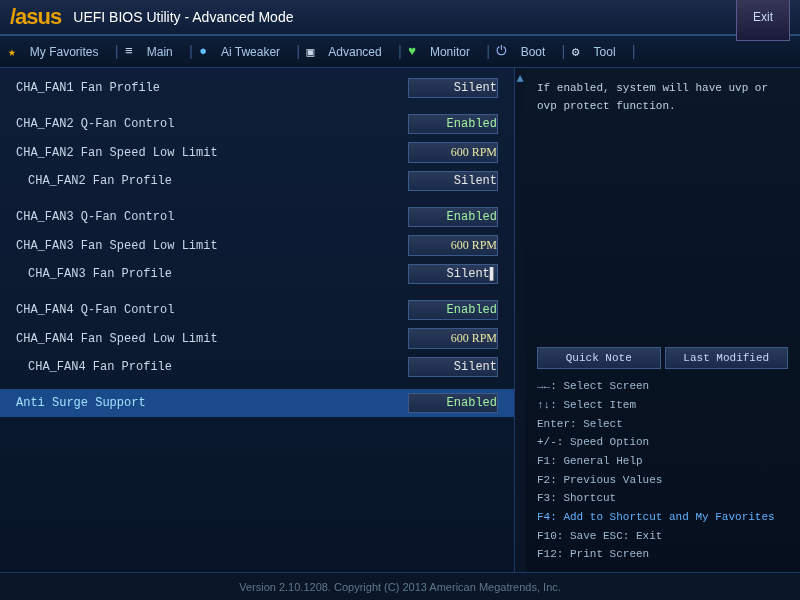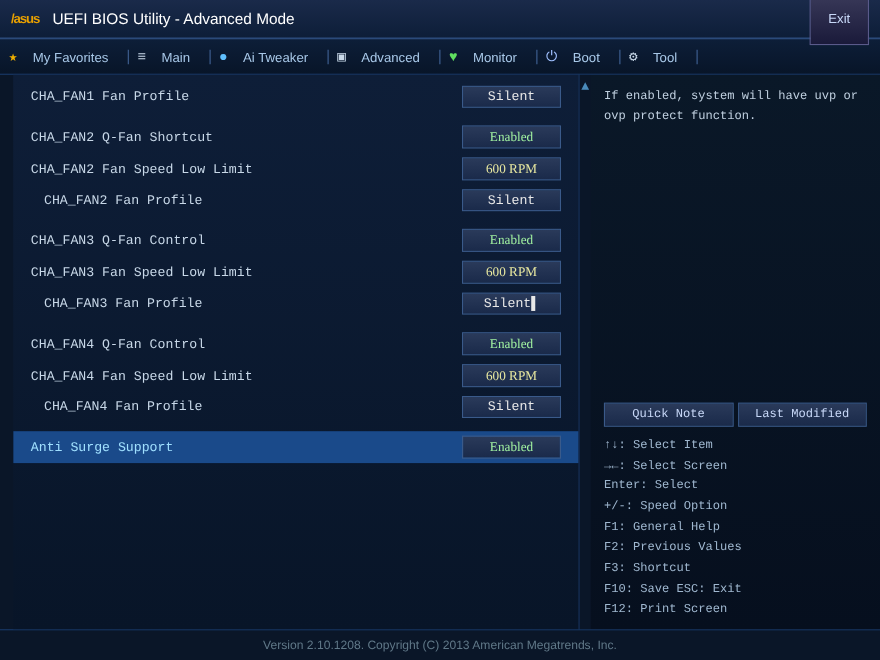--- a/index.html
+++ b/index.html
@@ -18,21 +18,21 @@
       background: linear-gradient(180deg, #1a2a4a 0%, #0d1e38 100%);
       border-bottom: 2px solid #2a4a7a;
       display: flex;
       align-items: center;
       height: 36px;
       padding: 0 10px;
     }
     .asus-logo {
       color: #e8a000;
       font-weight: bold;
-      font-size: 12px;
+      font-size: 22px;
       font-family: Arial, sans-serif;
       letter-spacing: -1px;
       margin-right: 12px;
     }
     .header-title {
       color: #ffffff;
       font-size: 14px;
       font-family: Arial, sans-serif;
     }
     .exit-btn {
@@ -68,21 +68,20 @@
       align-items: center;
       gap: 5px;
       white-space: nowrap;
     }
     .nav-separator { color: #3a5a8a; font-size: 14px; }
 
     
     .main-content {
       display: flex;
       height: calc(600px - 36px - 32px - 28px);
-      padding-left: 12px;
     }
 
     
     .left-panel {
       flex: 0 0 515px;
       background: linear-gradient(180deg, #0e1e38 0%, #081528 100%);
       border-right: 1px solid #1a3a6a;
       overflow-y: auto;
       padding: 6px 0;
     }
@@ -106,26 +105,26 @@
     .menu-row.selected .row-label {
       color: #a0e0ff;
     }
 
     .value-btn {
       background: linear-gradient(180deg, #2a3a5a 0%, #1a2a4a 100%);
       border: 1px solid #3a5a8a;
       color: #e8e8e8;
       padding: 2px 0;
       width: 90px;
-      text-align: center;
+      text-align: right;
       font-size: 12px;
       font-family: 'Courier New', monospace;
       cursor: pointer;
     }
-    .value-btn.enabled { color: #a0f0a0; font-family: Liberation Serif, serif; }
+    .value-btn.enabled { color: #a0f0a0; }
     .value-btn.silent { color: #e8e8e8; }
     .value-btn.rpm { color: #e8e8a0; font-family: Liberation Serif, serif; }
 
     
     .right-panel {
       flex: 1;
       background: linear-gradient(180deg, #0a1828 0%, #060f1e 100%);
       padding: 8px 12px;
       display: flex;
       flex-direction: column;
@@ -224,21 +223,21 @@
   <div class="left-panel">
 
     <div class="menu-row">
       <span class="row-label">CHA_FAN1 Fan Profile</span>
       <button class="value-btn silent">Silent</button>
     </div>
 
     <div class="section-divider"></div>
 
     <div class="menu-row">
-      <span class="row-label">CHA_FAN2 Q-Fan Shortcut</span>
+      <span class="row-label">CHA_FAN2 Q-Fan Control</span>
       <button class="value-btn enabled">Enabled</button>
     </div>
 
     <div class="menu-row">
       <span class="row-label">CHA_FAN2 Fan Speed Low Limit</span>
       <button class="value-btn rpm">600 RPM</button>
     </div>
 
     <div class="menu-row">
       <span class="row-label" style="padding-left:12px;">CHA_FAN2 Fan Profile</span>
@@ -299,27 +298,28 @@
     </div>
 
     <div style="flex:1;"></div>
 
     <div class="action-buttons">
       <button class="action-btn">Quick Note</button>
       <button class="action-btn">Last Modified</button>
     </div>
 
     <div class="help-text">
+      <div>→←: Select Screen</div>
       <div>↑↓: Select Item</div>
-      <div>→←: Select Screen</div>
       <div>Enter: Select</div>
       <div>+/-: Speed Option</div>
       <div>F1: General Help</div>
       <div>F2: Previous Values</div>
       <div>F3: Shortcut</div>
+      <div class="highlight" style="color:#60b0ff;">F4: Add to Shortcut and My Favorites</div>
       <div>F10: Save  ESC: Exit</div>
       <div>F12: Print Screen</div>
     </div>
 
   </div>
 </div>
 
 <div class="footer">
   <span>Version 2.10.1208. Copyright (C) 2013 American Megatrends, Inc.</span>
 </div>

